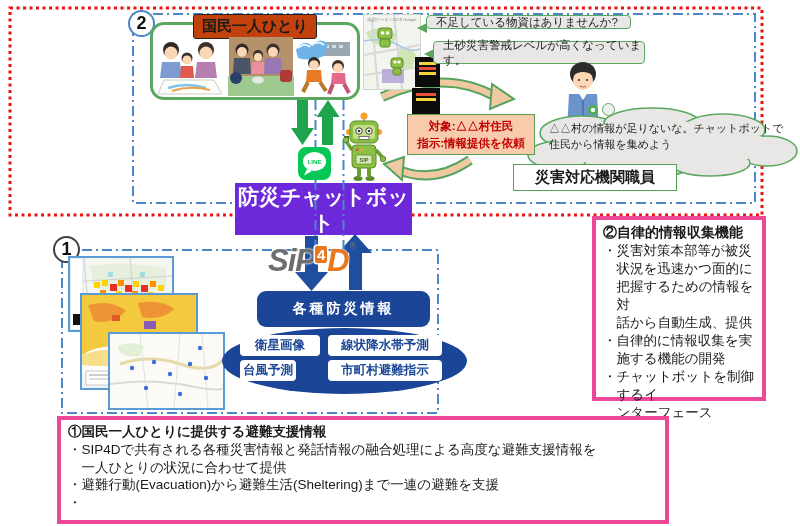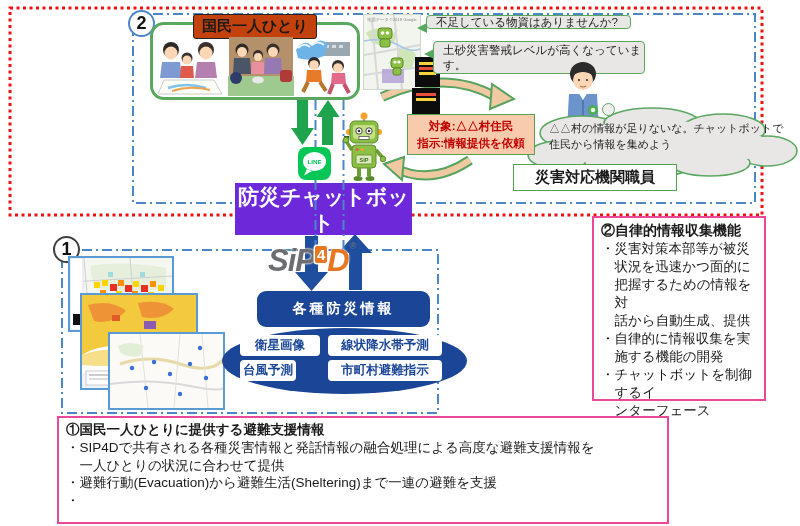--- a/index.html
+++ b/index.html
@@ -18,21 +18,21 @@
   .kokumin-label{left:193px;top:14px;width:124px;height:25px;background:#c2410c;border:1.5px solid #222;
                  border-radius:3px;display:flex;align-items:center;justify-content:center;
                  font-weight:bold;font-size:15px;}
   
   .bubble{background:#e8e7e5;border:1.5px solid #5aa860;border-radius:4px;display:flex;
           align-items:center;padding-left:9px;font-size:11.5px;color:#222;}
   .bubble:after{content:"";position:absolute;left:-10px;top:7px;width:0;height:0;
           border-top:5px solid transparent;border-bottom:5px solid transparent;
           border-right:10px solid #5aa860;}
   .bubble1{left:426px;top:15px;width:205px;height:14px;text-align:center;}
-  .bubble2{left:433px;top:41px;width:212px;height:33px;}
+  .bubble2{left:433px;top:41px;width:212px;height:23px;}
   
   .taisho{left:407px;top:114px;width:128px;height:41px;background:#f8cbad;border:1.5px solid #54a14f;
           display:flex;flex-direction:column;align-items:center;justify-content:center;
           color:#c00000;font-weight:bold;font-size:11.5px;line-height:1.45;}
   
   .cloud-text{left:549px;top:121px;width:242px;font-size:11px;line-height:1.45;color:#222;}
   .thought-dot{left:602px;top:103px;width:13px;height:13px;border:1.5px solid #5aa860;
                border-radius:50%;background:#f0efee;}
   .staff-label{left:513px;top:164px;width:164px;height:27px;background:#fff;border:1.5px solid #54a14f;
                border-radius:0;display:flex;align-items:center;justify-content:center;
@@ -67,21 +67,21 @@
   .mapA{left:68px;top:256px;width:106px;height:76px;}
   .mapB{left:80px;top:293px;width:118px;height:97px;}
   .mapC{left:108px;top:332px;width:117px;height:78px;}
   
   .alert{background:#0c0c0c;padding:3px 3px;}
   .alert1{left:415px;top:57px;width:25px;height:30px;}
   .alert2{left:412px;top:88px;width:28px;height:26px;}
   .alert .row{height:3px;margin:2px 1px;}
   .ry{background:#f5d33c;} .rr{background:#e8503c;}
   
-  .panel{background:#fff;border:2px solid #ec4899;padding:3px 7px;}
+  .panel{background:#fff;border:4px solid #ec4899;padding:3px 7px;}
   .panel-right{left:592px;top:216px;width:174px;height:185px;}
   .panel-bottom{left:57px;top:416px;width:612px;height:108px;}
   .panel .ttl{font-weight:bold;}
   .panel-right .ttl{font-size:14px;line-height:19px;}
   .panel-bottom .ttl{font-size:13.5px;line-height:18px;}
   .panel ul{list-style:none;margin:0;padding:0;}
   .panel li{display:flex;}
   .panel-right li{font-size:13.5px;line-height:1.33;}
   .panel-bottom li{font-size:13.5px;line-height:1.31;}
   .panel .mk{flex:0 0 13px;}

